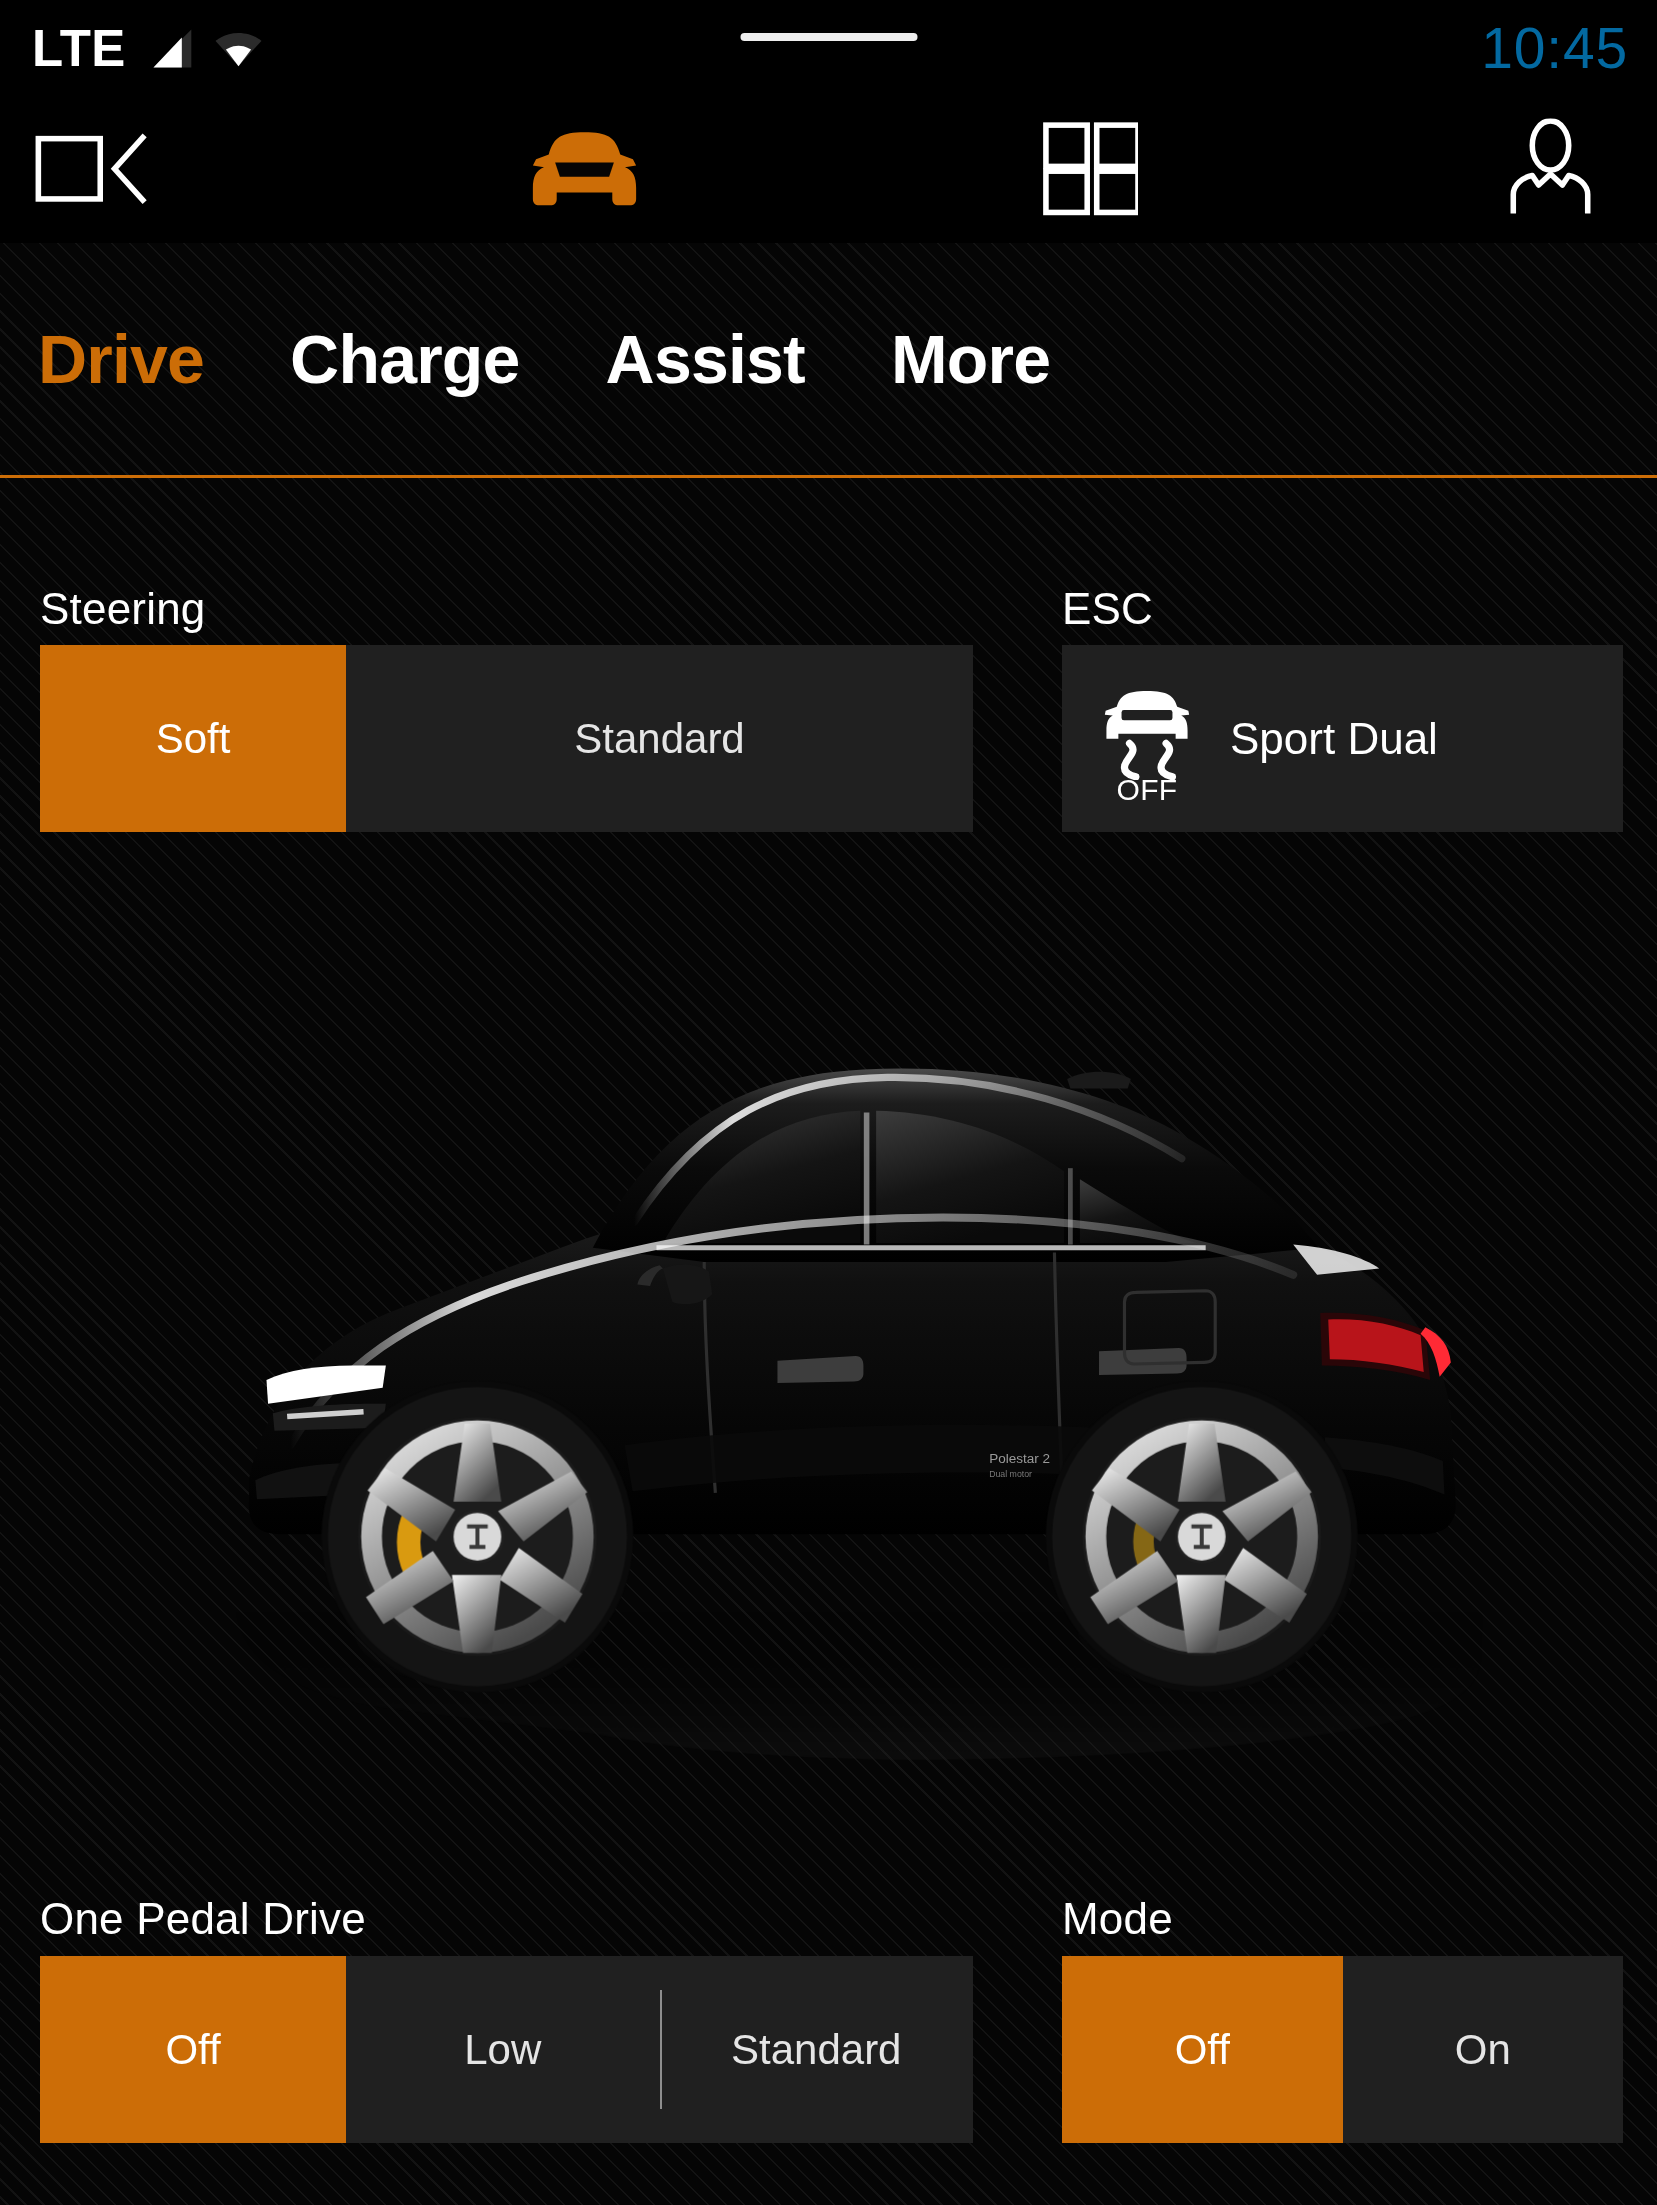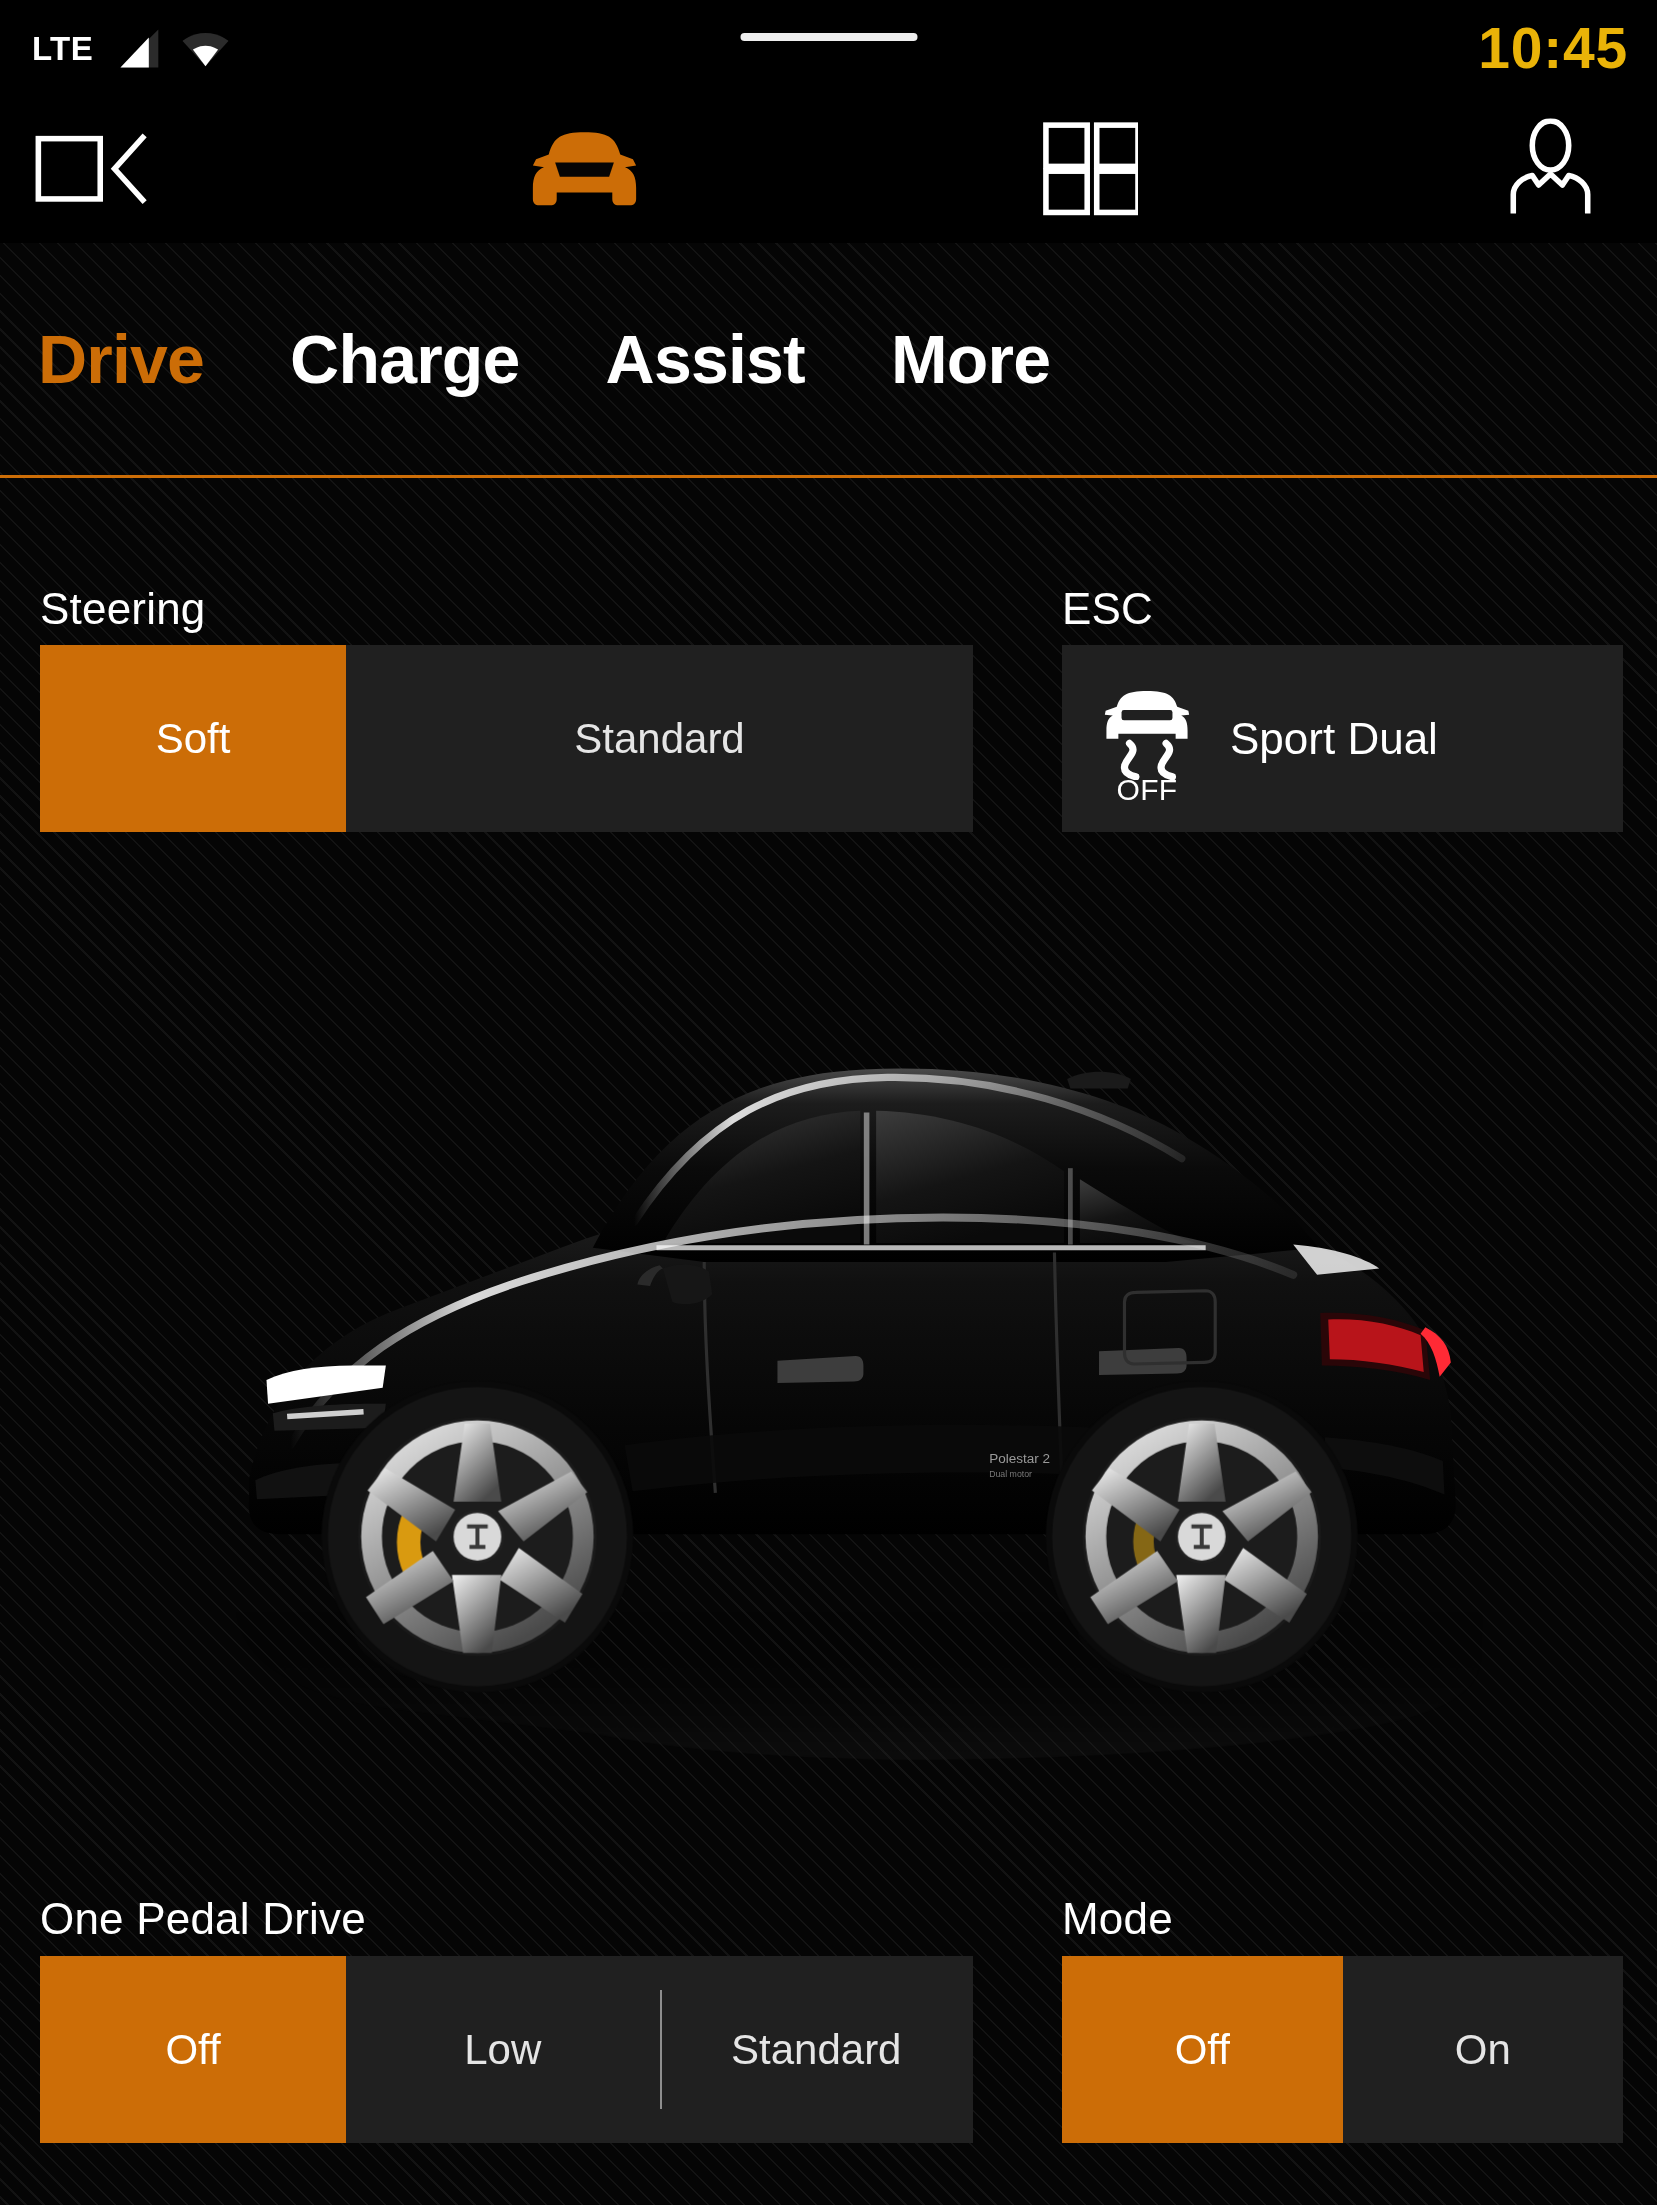--- a/index.html
+++ b/index.html
@@ -9,30 +9,30 @@
     font-family:"Liberation Sans", sans-serif;
     overflow:hidden;
   }
 
   
   .status-bar{
     position:absolute; top:0; left:0; width:1658px; height:96px;
     background:#000; display:flex; align-items:center;
   }
   .status-left{ display:flex; align-items:center; gap:21px; margin-left:32px; }
-  .lte-text{ color:#fff; font-size:33px; font-weight:600; letter-spacing:0.4px; line-height:1; }
+  .lte-text{ color:#fff; font-size:51px; font-weight:600; letter-spacing:0.4px; line-height:1; }
   .signal-icon{ width:46px; height:41px; position:relative; }
   .wifi-icon{ width:49px; height:40px; position:relative; }
   .status-notch{
     position:absolute; left:50%; top:33px; transform:translateX(-50%);
     width:177px; height:8px; background:#eee; border-radius:4px;
   }
   .clock{
     position:absolute; right:30px; top:50%; transform:translateY(-50%);
-    color:#eab308; font-size:57px; font-weight:700; letter-spacing:0.8px; line-height:1;
+    color:#0369a1; font-size:57px; font-weight:400; letter-spacing:0.8px; line-height:1;
   }
 
   
   .nav-bar{
     position:absolute; top:96px; left:0; width:1658px; height:147px;
     background:#000; display:flex; align-items:center;
   }
   .nav-item{ position:absolute; top:50%; transform:translateY(-50%); display:flex;
              align-items:center; justify-content:center; }
   .nav-cast{ left:32px; width:119px; height:88px; }

